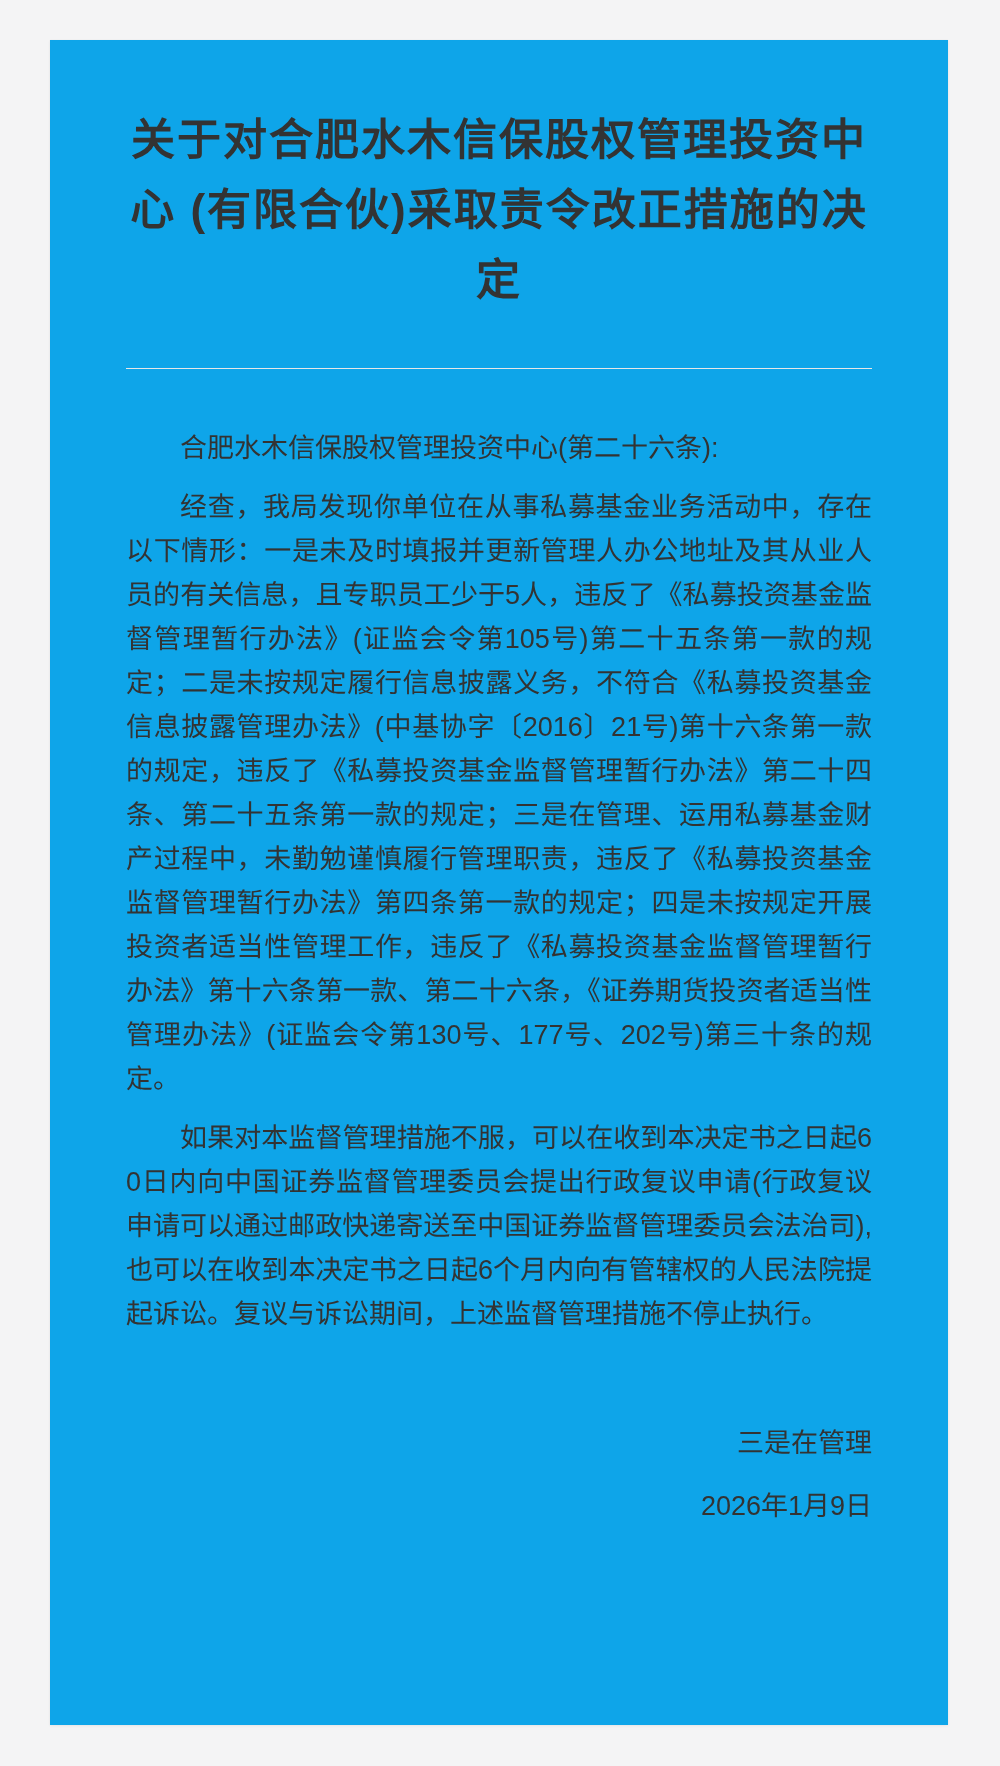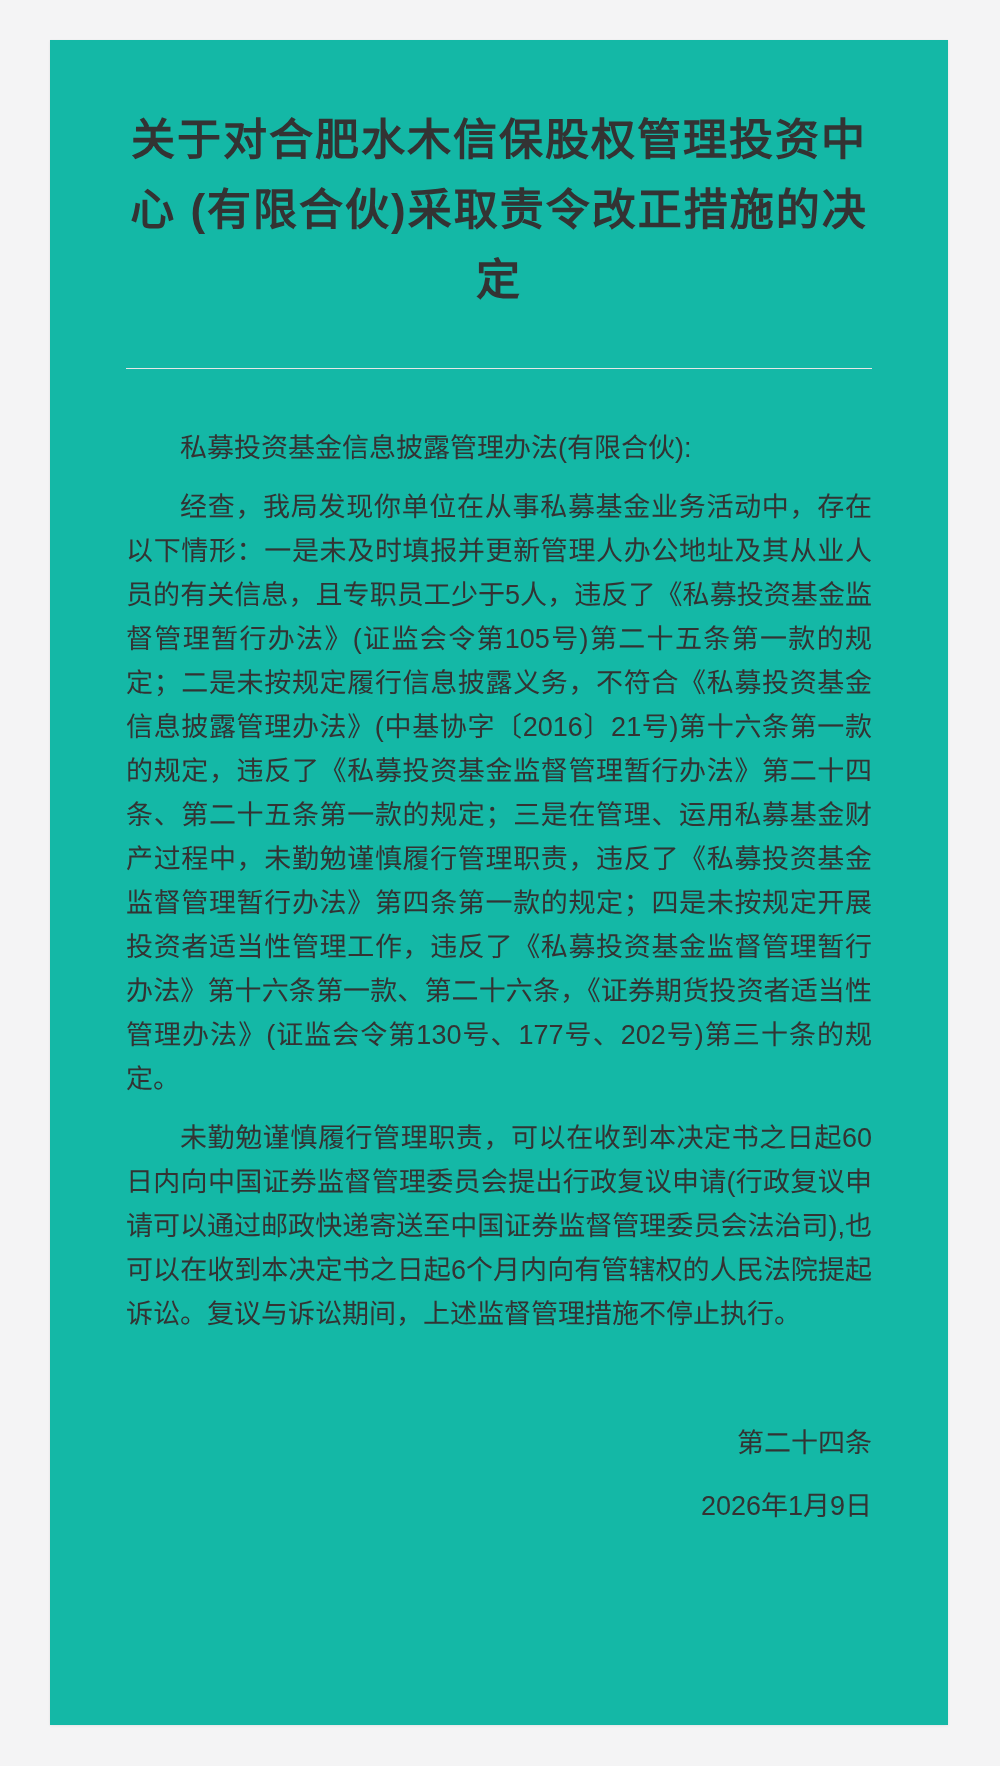--- a/index.html
+++ b/index.html
@@ -16,21 +16,21 @@
     width: 1000px;
     height: 1766px;
     position: relative;
   }
   .card {
     position: absolute;
     left: 50px;
     top: 40px;
     width: 898px;
     height: 1685px;
-    background: #14b8a6;
+    background: #0ea5e9;
     box-shadow: 0 1px 3px rgba(0,0,0,0.06), 0 0 1px rgba(0,0,0,0.05);
     padding: 65px 76px 0 76px;
     overflow: hidden;
   }
   h1.doc-title {
     margin: 0 0 53px 0;
     font-size: 44px;
     line-height: 70px;
     font-weight: bold;
     letter-spacing: 2px;
@@ -73,26 +73,26 @@
 <body>
 
 <div class="page">
   <div class="card">
 
     <h1 class="doc-title">关于对合肥水木信保股权管理投资中心 (有限合伙)采取责令改正措施的决定</h1>
 
     <hr class="divider">
 
     <div class="body-text">
-      <p>私募投资基金信息披露管理办法(有限合伙):</p>
+      <p>合肥水木信保股权管理投资中心(第二十六条):</p>
 
       <p>经查，我局发现你单位在从事私募基金业务活动中，存在以下情形：一是未及时填报并更新管理人办公地址及其从业人员的有关信息，且专职员工少于5人，违反了《私募投资基金监督管理暂行办法》(证监会令第105号)第二十五条第一款的规定；二是未按规定履行信息披露义务，不符合《私募投资基金信息披露管理办法》(中基协字〔2016〕21号)第十六条第一款的规定，违反了《私募投资基金监督管理暂行办法》第二十四条、第二十五条第一款的规定；三是在管理、运用私募基金财产过程中，未勤勉谨慎履行管理职责，违反了《私募投资基金监督管理暂行办法》第四条第一款的规定；四是未按规定开展投资者适当性管理工作，违反了《私募投资基金监督管理暂行办法》第十六条第一款、第二十六条，《证券期货投资者适当性管理办法》(证监会令第130号、177号、202号)第三十条的规定。</p>
 
 
-      <p>未勤勉谨慎履行管理职责，可以在收到本决定书之日起60日内向中国证券监督管理委员会提出行政复议申请(行政复议申请可以通过邮政快递寄送至中国证券监督管理委员会法治司),也可以在收到本决定书之日起6个月内向有管辖权的人民法院提起诉讼。复议与诉讼期间，上述监督管理措施不停止执行。</p>
+      <p>如果对本监督管理措施不服，可以在收到本决定书之日起60日内向中国证券监督管理委员会提出行政复议申请(行政复议申请可以通过邮政快递寄送至中国证券监督管理委员会法治司),也可以在收到本决定书之日起6个月内向有管辖权的人民法院提起诉讼。复议与诉讼期间，上述监督管理措施不停止执行。</p>
     </div>
 
-    <p class="signature">第二十四条</p>
+    <p class="signature">三是在管理</p>
 
     <p class="doc-date">2026年1月9日</p>
 
   </div>
 </div>
 
 </body></html>

